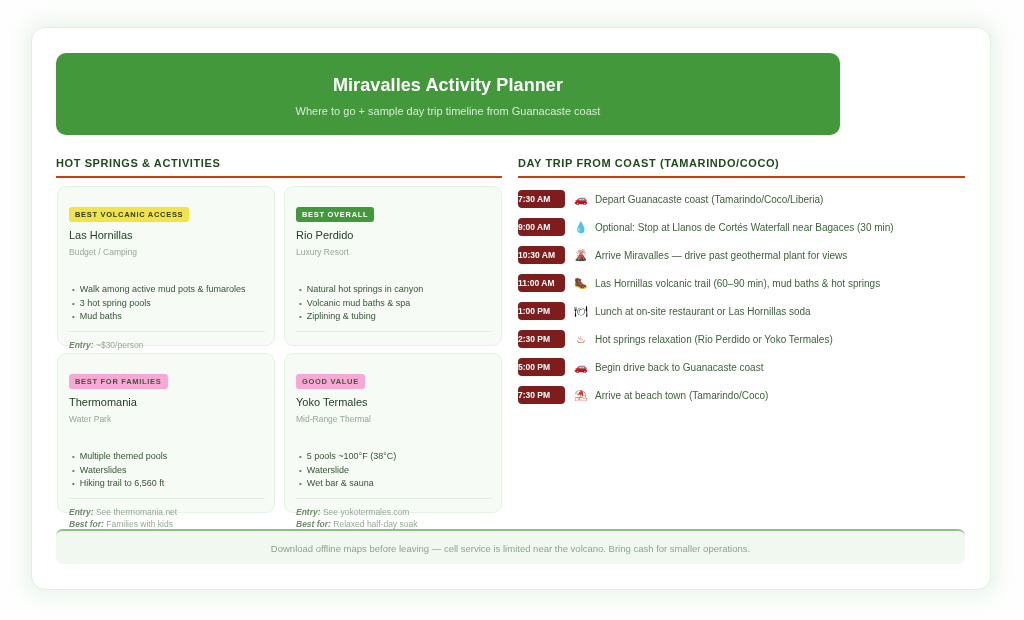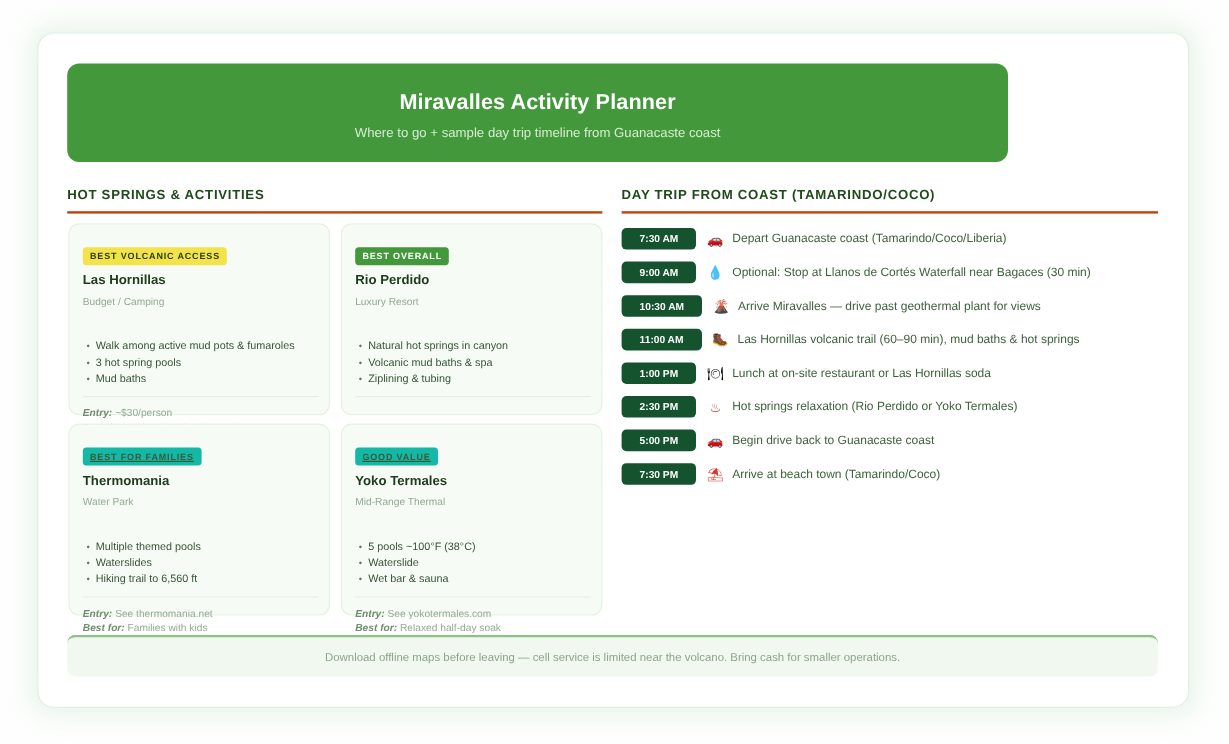--- a/index.html
+++ b/index.html
@@ -39,38 +39,38 @@
       position: absolute; width: 218px; height: 160px;
       background: #f6fbf6; border: 1px solid #e6f1e6; border-radius: 9px;
       padding: 16px 11px 0 11px;
     }
     .badge {
       display: inline-block; font-size: 7.5px; font-weight: bold; letter-spacing: 0.7px;
       padding: 3px 6px; border-radius: 3px; text-transform: uppercase;
     }
     .badge-yellow { background: #f3e34a; color: #2b3d14; }
     .badge-green { background: #43983b; color: #ffffff; }
-    .badge-pale { background: #14b8a6; color: #3a5a36; text-decoration: underline; }
-    .card-title { font-size: 11px; font-weight: bold; color: #1d3a1a; margin-top: 7px; }
+    .badge-pale { background: #f9a8d4; color: #3a5a36; }
+    .card-title { font-size: 11px; font-weight: normal; color: #1d3a1a; margin-top: 7px; }
     .card-type { font-size: 8.5px; color: #93aa91; margin-top: 6px; }
     .card-list { list-style: none; margin-top: 26px; }
     .card-list li { font-size: 9px; color: #355532; line-height: 13.5px; padding-left: 3px; }
     .card-list li::before { content: "\2022"; margin-right: 5px; color: #5b7a58; font-size: 8px; }
     .card-divider { border-top: 1px solid #e4eee3; margin-top: 7px; width: 196px; }
     .card-meta { font-size: 8.5px; color: #93aa91; margin-top: 7px; line-height: 12.5px; }
     .card-meta b { color: #6f8d6c; font-weight: bold; font-style: italic; }
 
     .timeline {
       position: absolute; left: 518px; top: 185px; width: 447px;
     }
     .tl-row { display: flex; align-items: center; height: 28px; }
     .tl-time {
-      background: #14532d; color: #ffffff; font-size: 8.5px; font-weight: bold;
-      border-radius: 4px; height: 18px; line-height: 18px; text-align: right;
-      padding: 0 15px; min-width: 47px;
+      background: #7f1d1d; color: #ffffff; font-size: 8.5px; font-weight: bold;
+      border-radius: 4px; height: 18px; line-height: 18px; text-align: left;
+      padding: 0 0; min-width: 47px;
     }
     .tl-icon {
       width: 22px; text-align: center; font-size: 11px; margin-left: 5px; margin-right: 3px;
       font-family: "DejaVu Sans", sans-serif;
     }
     .tl-text { font-size: 10px; color: #3d623a; }
 
     .footer-note {
       position: absolute; left: 56px; top: 529px; width: 909px; height: 35px;
       background: #f1f8f0; border-top: 2px solid #8cc286; border-radius: 7px;

